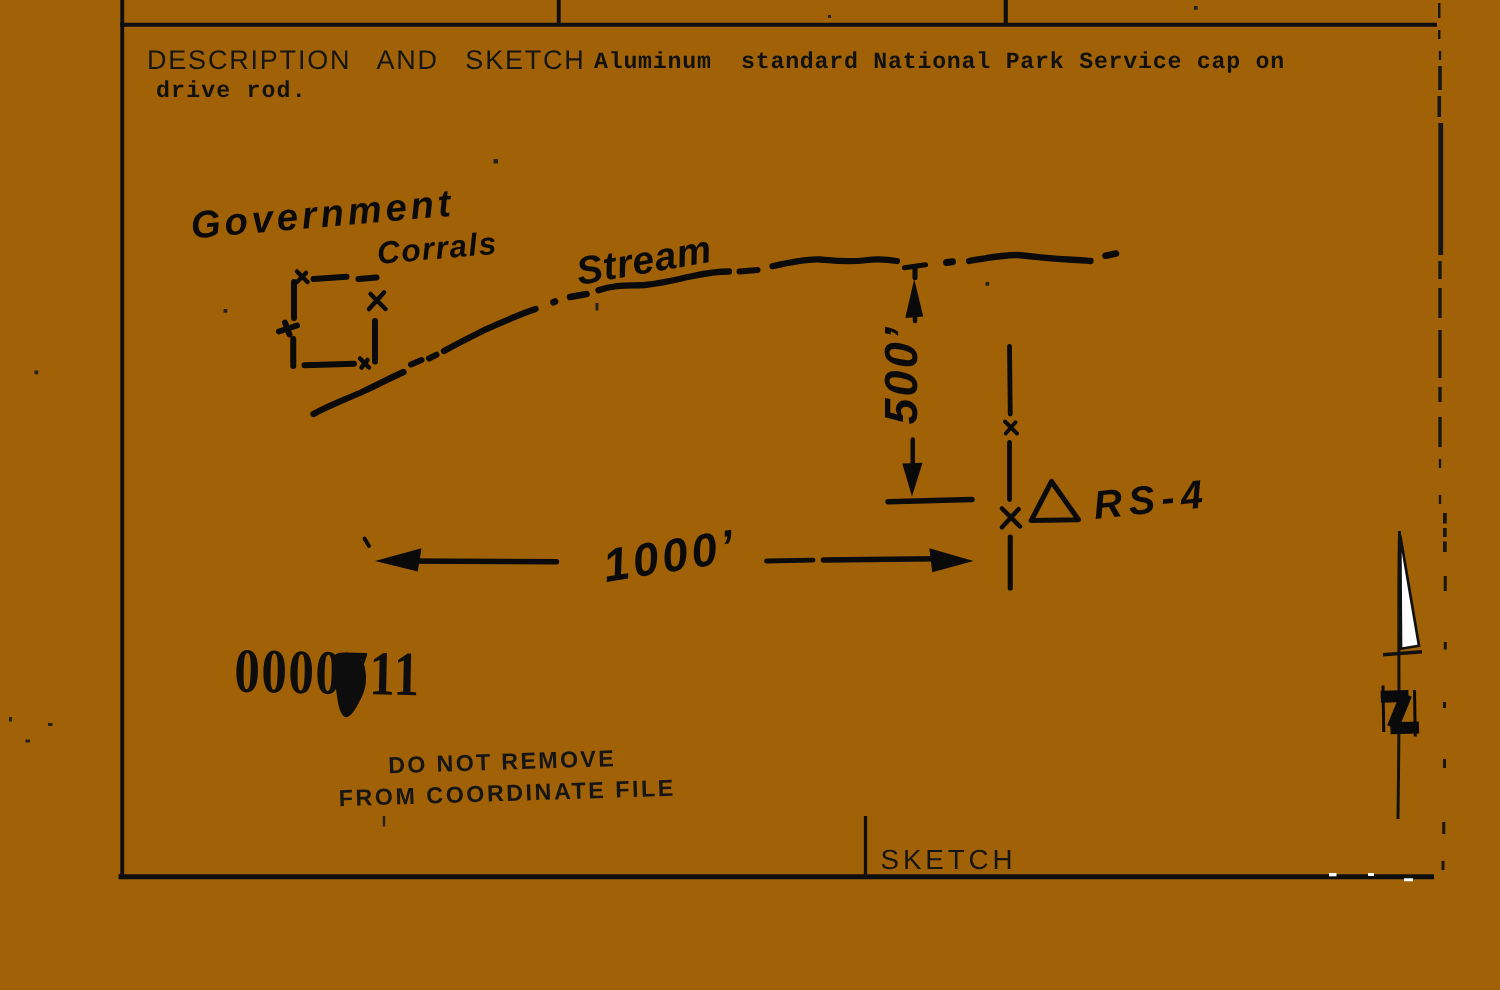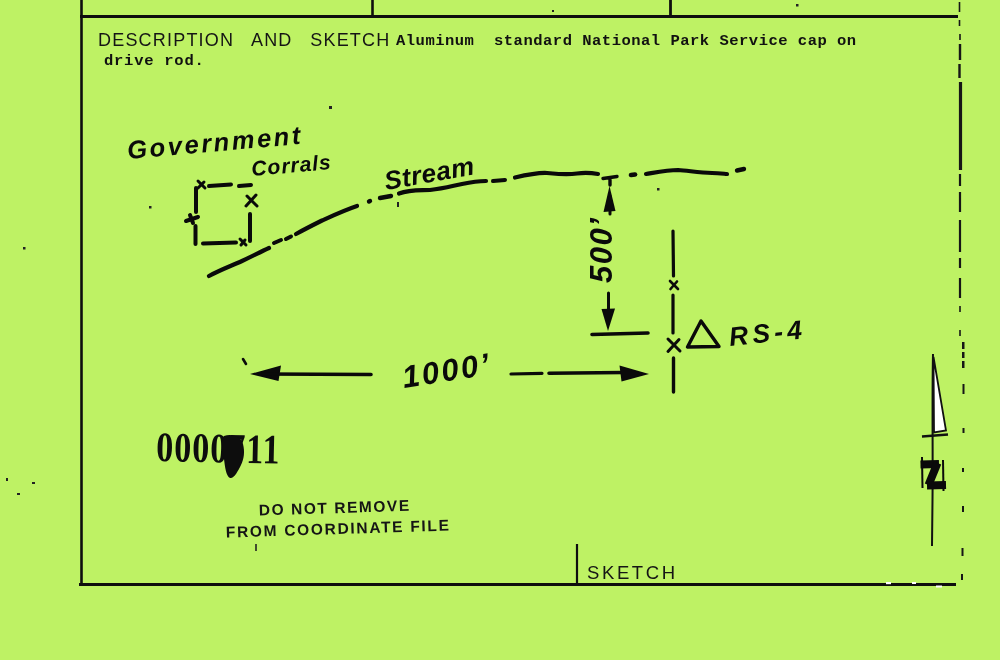--- a/index.html
+++ b/index.html
@@ -1,16 +1,16 @@
 <!DOCTYPE html>
 <html><head>
 <meta charset="utf-8">
 <style>
   html,body{margin:0;padding:0;background:#ffffff;}
-  #page{position:relative;width:1000px;height:660px;background:#bef264;overflow:hidden;
+  #page{position:relative;width:1000px;height:660px;background:#a16207;overflow:hidden;
         font-family:"Liberation Sans",sans-serif;}
   svg{position:absolute;left:0;top:0;}
   .hand{font-family:"Liberation Sans",sans-serif;font-weight:bold;font-style:italic;fill:#0a0a0a;}
   .typed{font-family:"Liberation Mono",monospace;font-weight:bold;fill:#111;}
   .form{font-family:"Liberation Sans",sans-serif;fill:#151515;}
 </style>
 </head>
 <body>
 <div id="page">
 <svg width="1000" height="660" viewBox="0 0 1000 660">

